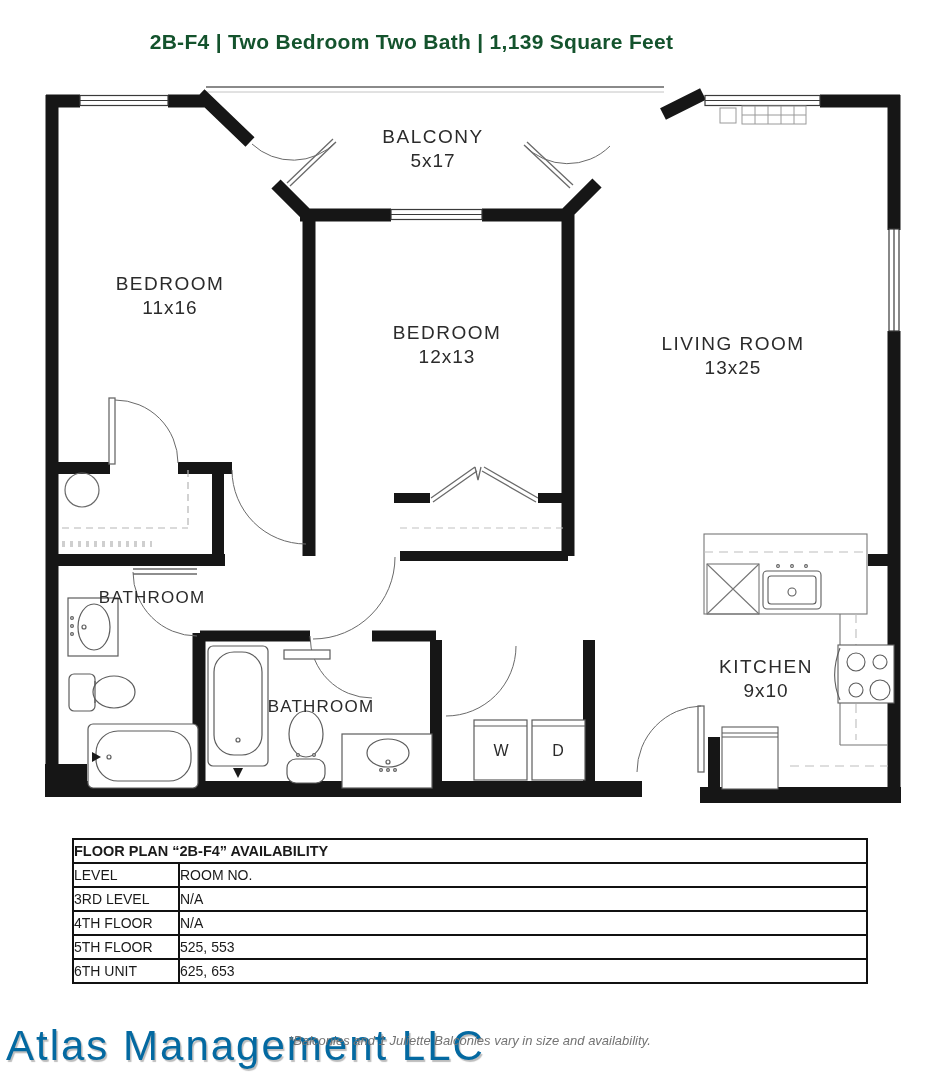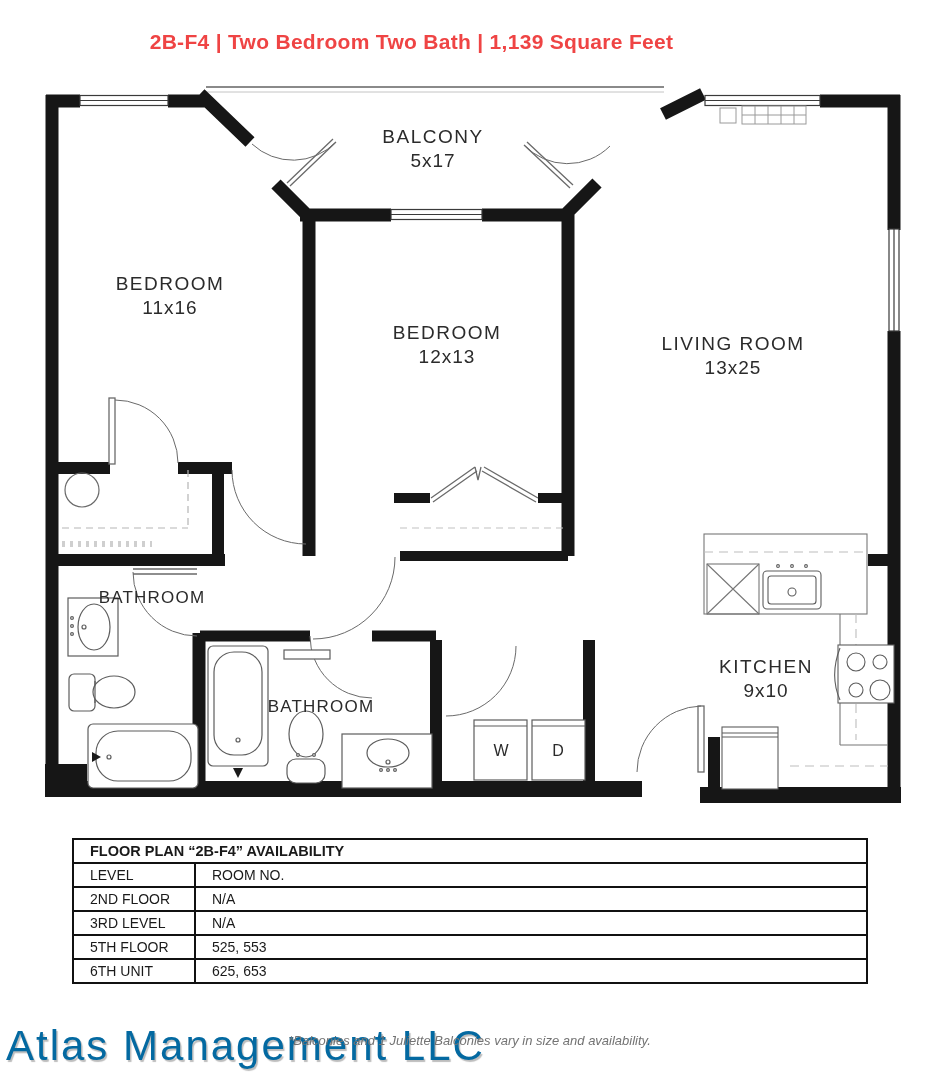--- a/index.html
+++ b/index.html
@@ -1,29 +1,29 @@
 <!DOCTYPE html>
 <html><head>
 <meta charset="utf-8">
 <style>
   html,body{margin:0;padding:0;background:#ffffff;}
   .page{position:relative;width:939px;height:1080px;background:#fff;overflow:hidden;
         font-family:"Liberation Sans",sans-serif;color:#1a1a1a;}
   .title{position:absolute;top:30px;left:0;width:823px;text-align:center;
-         font-size:21px;font-weight:bold;letter-spacing:.3px;color:#ef4444;}
+         font-size:21px;font-weight:bold;letter-spacing:.3px;color:#14532d;}
   svg{position:absolute;top:0;left:0;}
   svg text{font-family:"Liberation Sans",sans-serif;fill:#2b2b2b;}
   .room-label{font-size:19px;letter-spacing:1.5px;}
   .room-dims{font-size:19px;letter-spacing:1px;}
   .small-label{font-size:17px;letter-spacing:1.2px;}
   .wd-label{font-size:16px;letter-spacing:0;}
   
   .avail{position:absolute;left:72px;top:838px;width:796px;border-collapse:collapse;
          font-size:14px;}
-  .avail td{border:2px solid #111;height:20px;padding:1px 4px 1px 16px;vertical-align:middle;
+  .avail td{border:2px solid #111;height:20px;padding:1px 4px 1px 0;vertical-align:middle;
             white-space:nowrap;}
   .avail .t-title td{font-weight:bold;font-size:14.5px;}
   .avail .t-head td{font-weight:normal;}
   .avail .col-level{width:100px;}
   .watermark{position:absolute;left:6px;top:1022px;font-size:42px;letter-spacing:2px;
              color:#0369a1;text-shadow:1.5px 1.5px 1px #bdbdbd;white-space:nowrap;}
   .disclaimer{position:absolute;left:0;top:1033px;width:939px;text-align:center;
               font-style:italic;font-size:13px;color:#737373;}
 </style>
 </head>
@@ -251,28 +251,28 @@
   <table class="avail">
     <tbody>
       <tr class="t-title">
         <td colspan="2">FLOOR PLAN “2B-F4” AVAILABILITY</td>
       </tr>
       <tr class="t-head">
         <td class="col-level">LEVEL</td>
         <td>ROOM NO.</td>
       </tr>
       <tr>
-        <td class="col-level">2ND FLOOR</td>
-        <td>N/A</td>
-      </tr>
-      <tr>
         <td class="col-level">3RD LEVEL</td>
         <td>N/A</td>
       </tr>
       <tr>
+        <td class="col-level">4TH FLOOR</td>
+        <td>N/A</td>
+      </tr>
+      <tr>
         <td class="col-level">5TH FLOOR</td>
         <td>525, 553</td>
       </tr>
       <tr>
         <td class="col-level">6TH UNIT</td>
         <td>625, 653</td>
       </tr>
     </tbody>
   </table>
 

